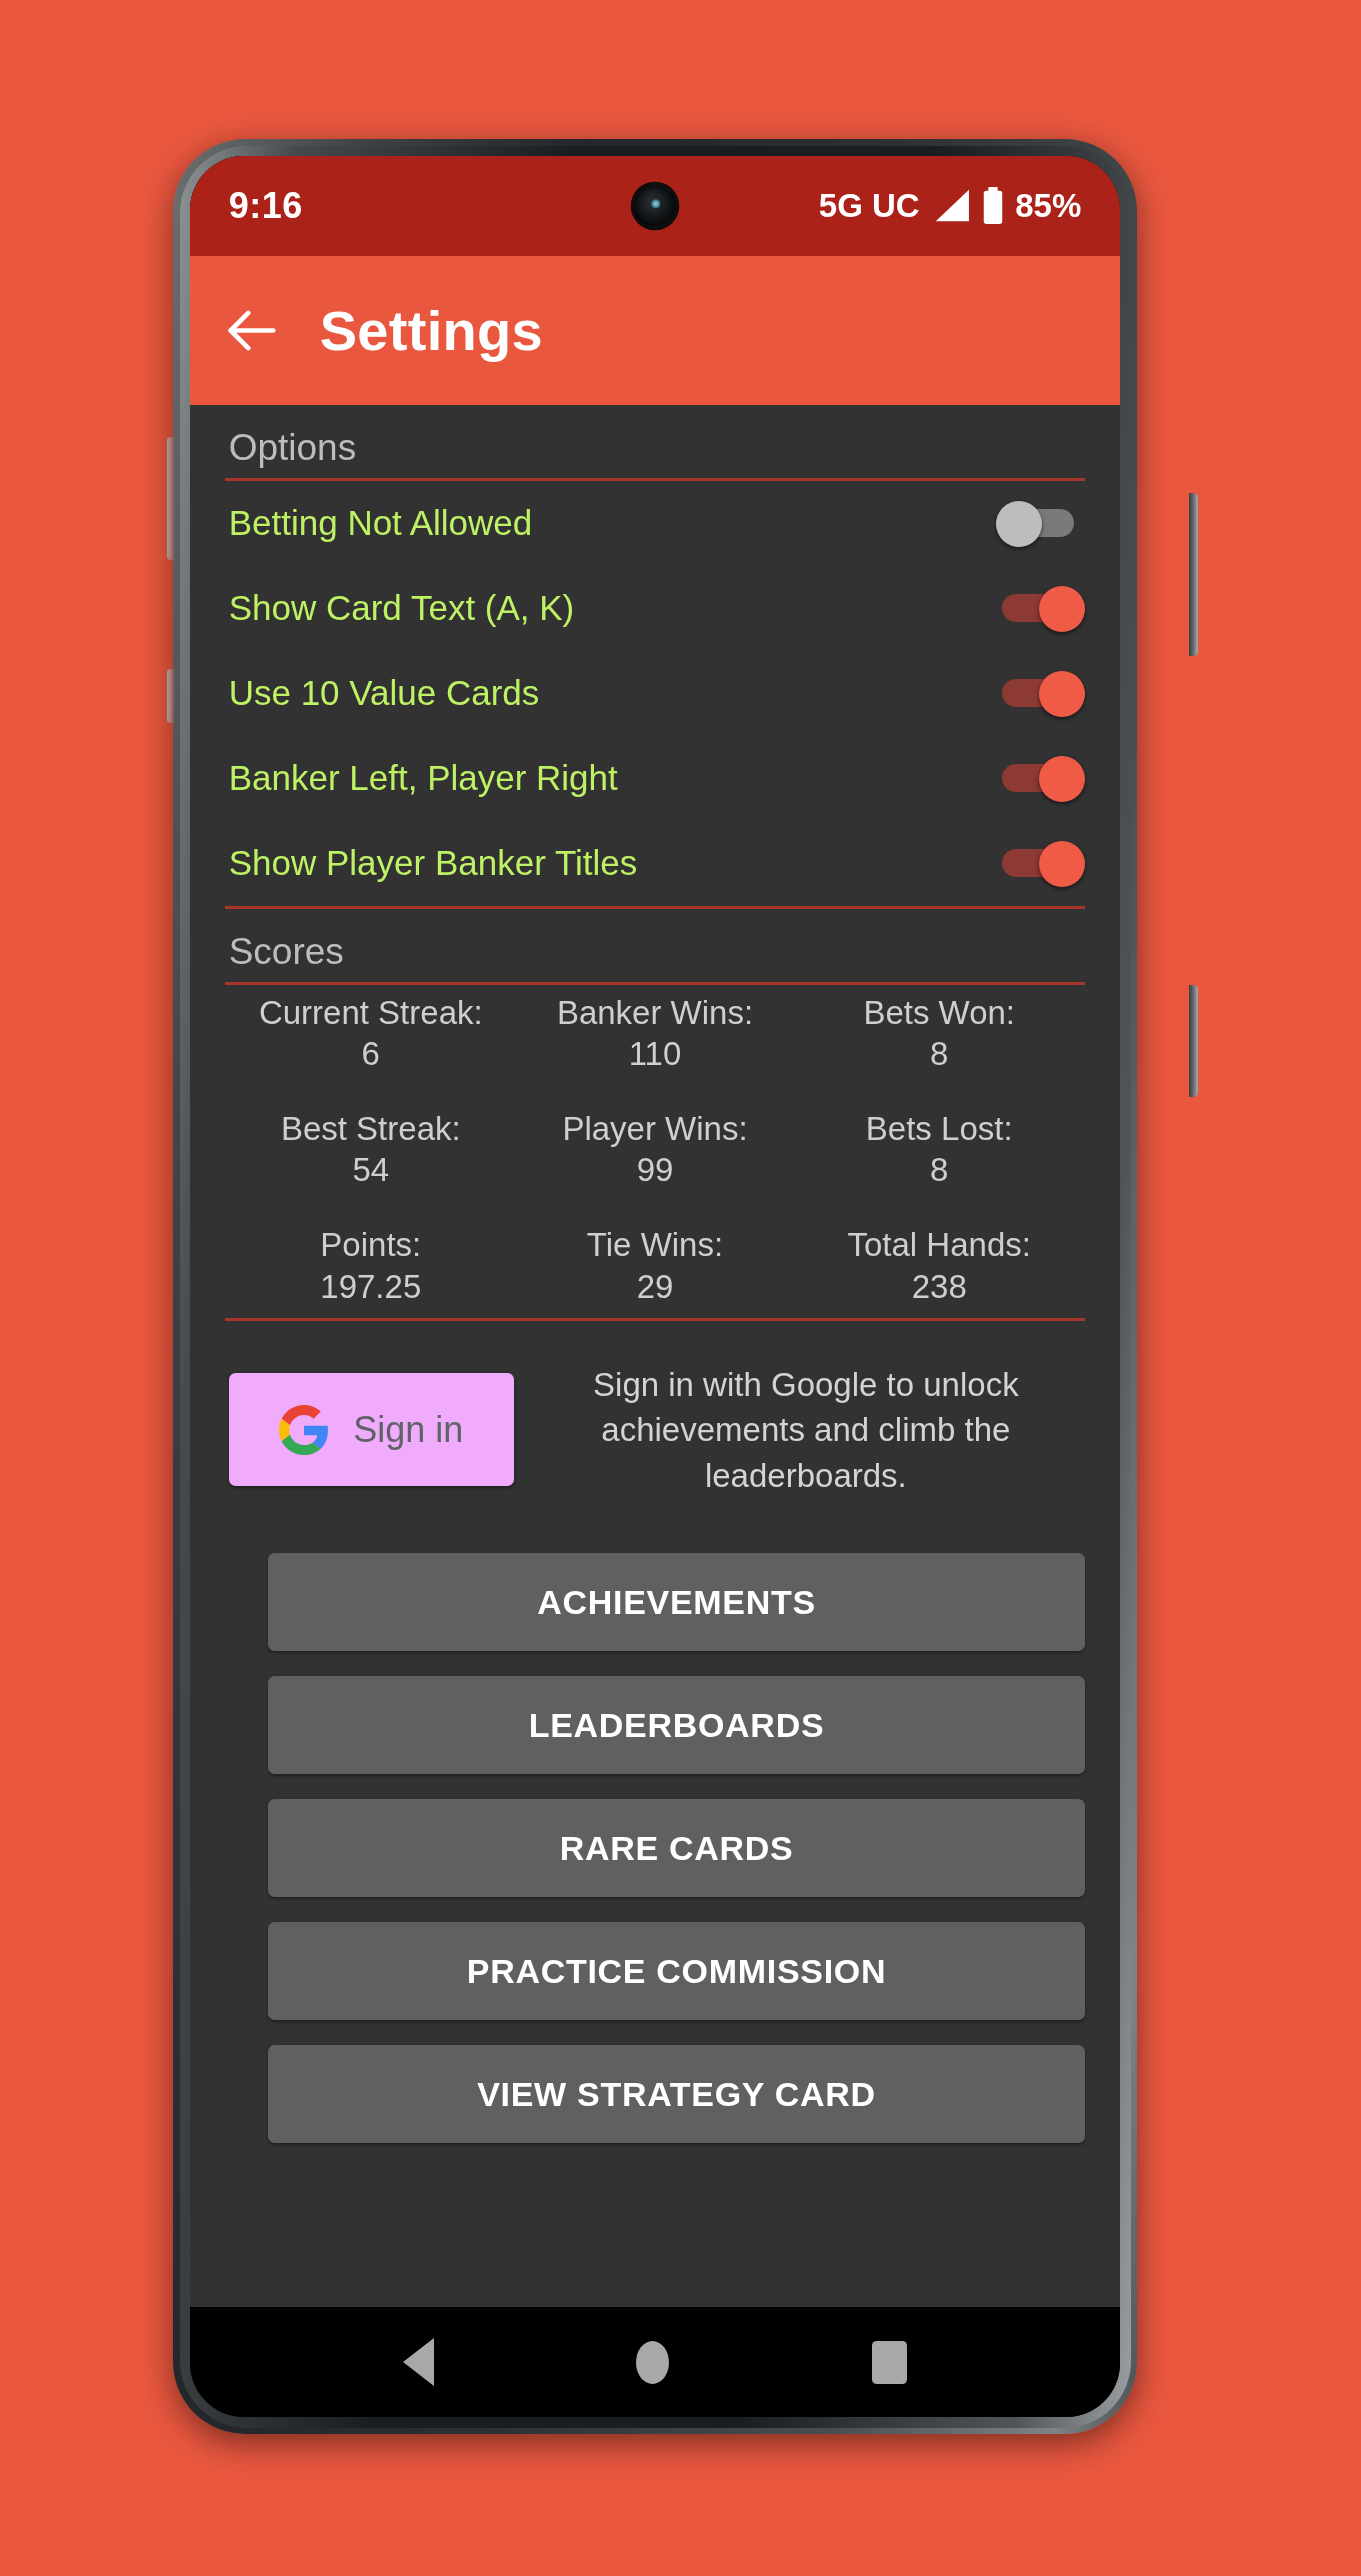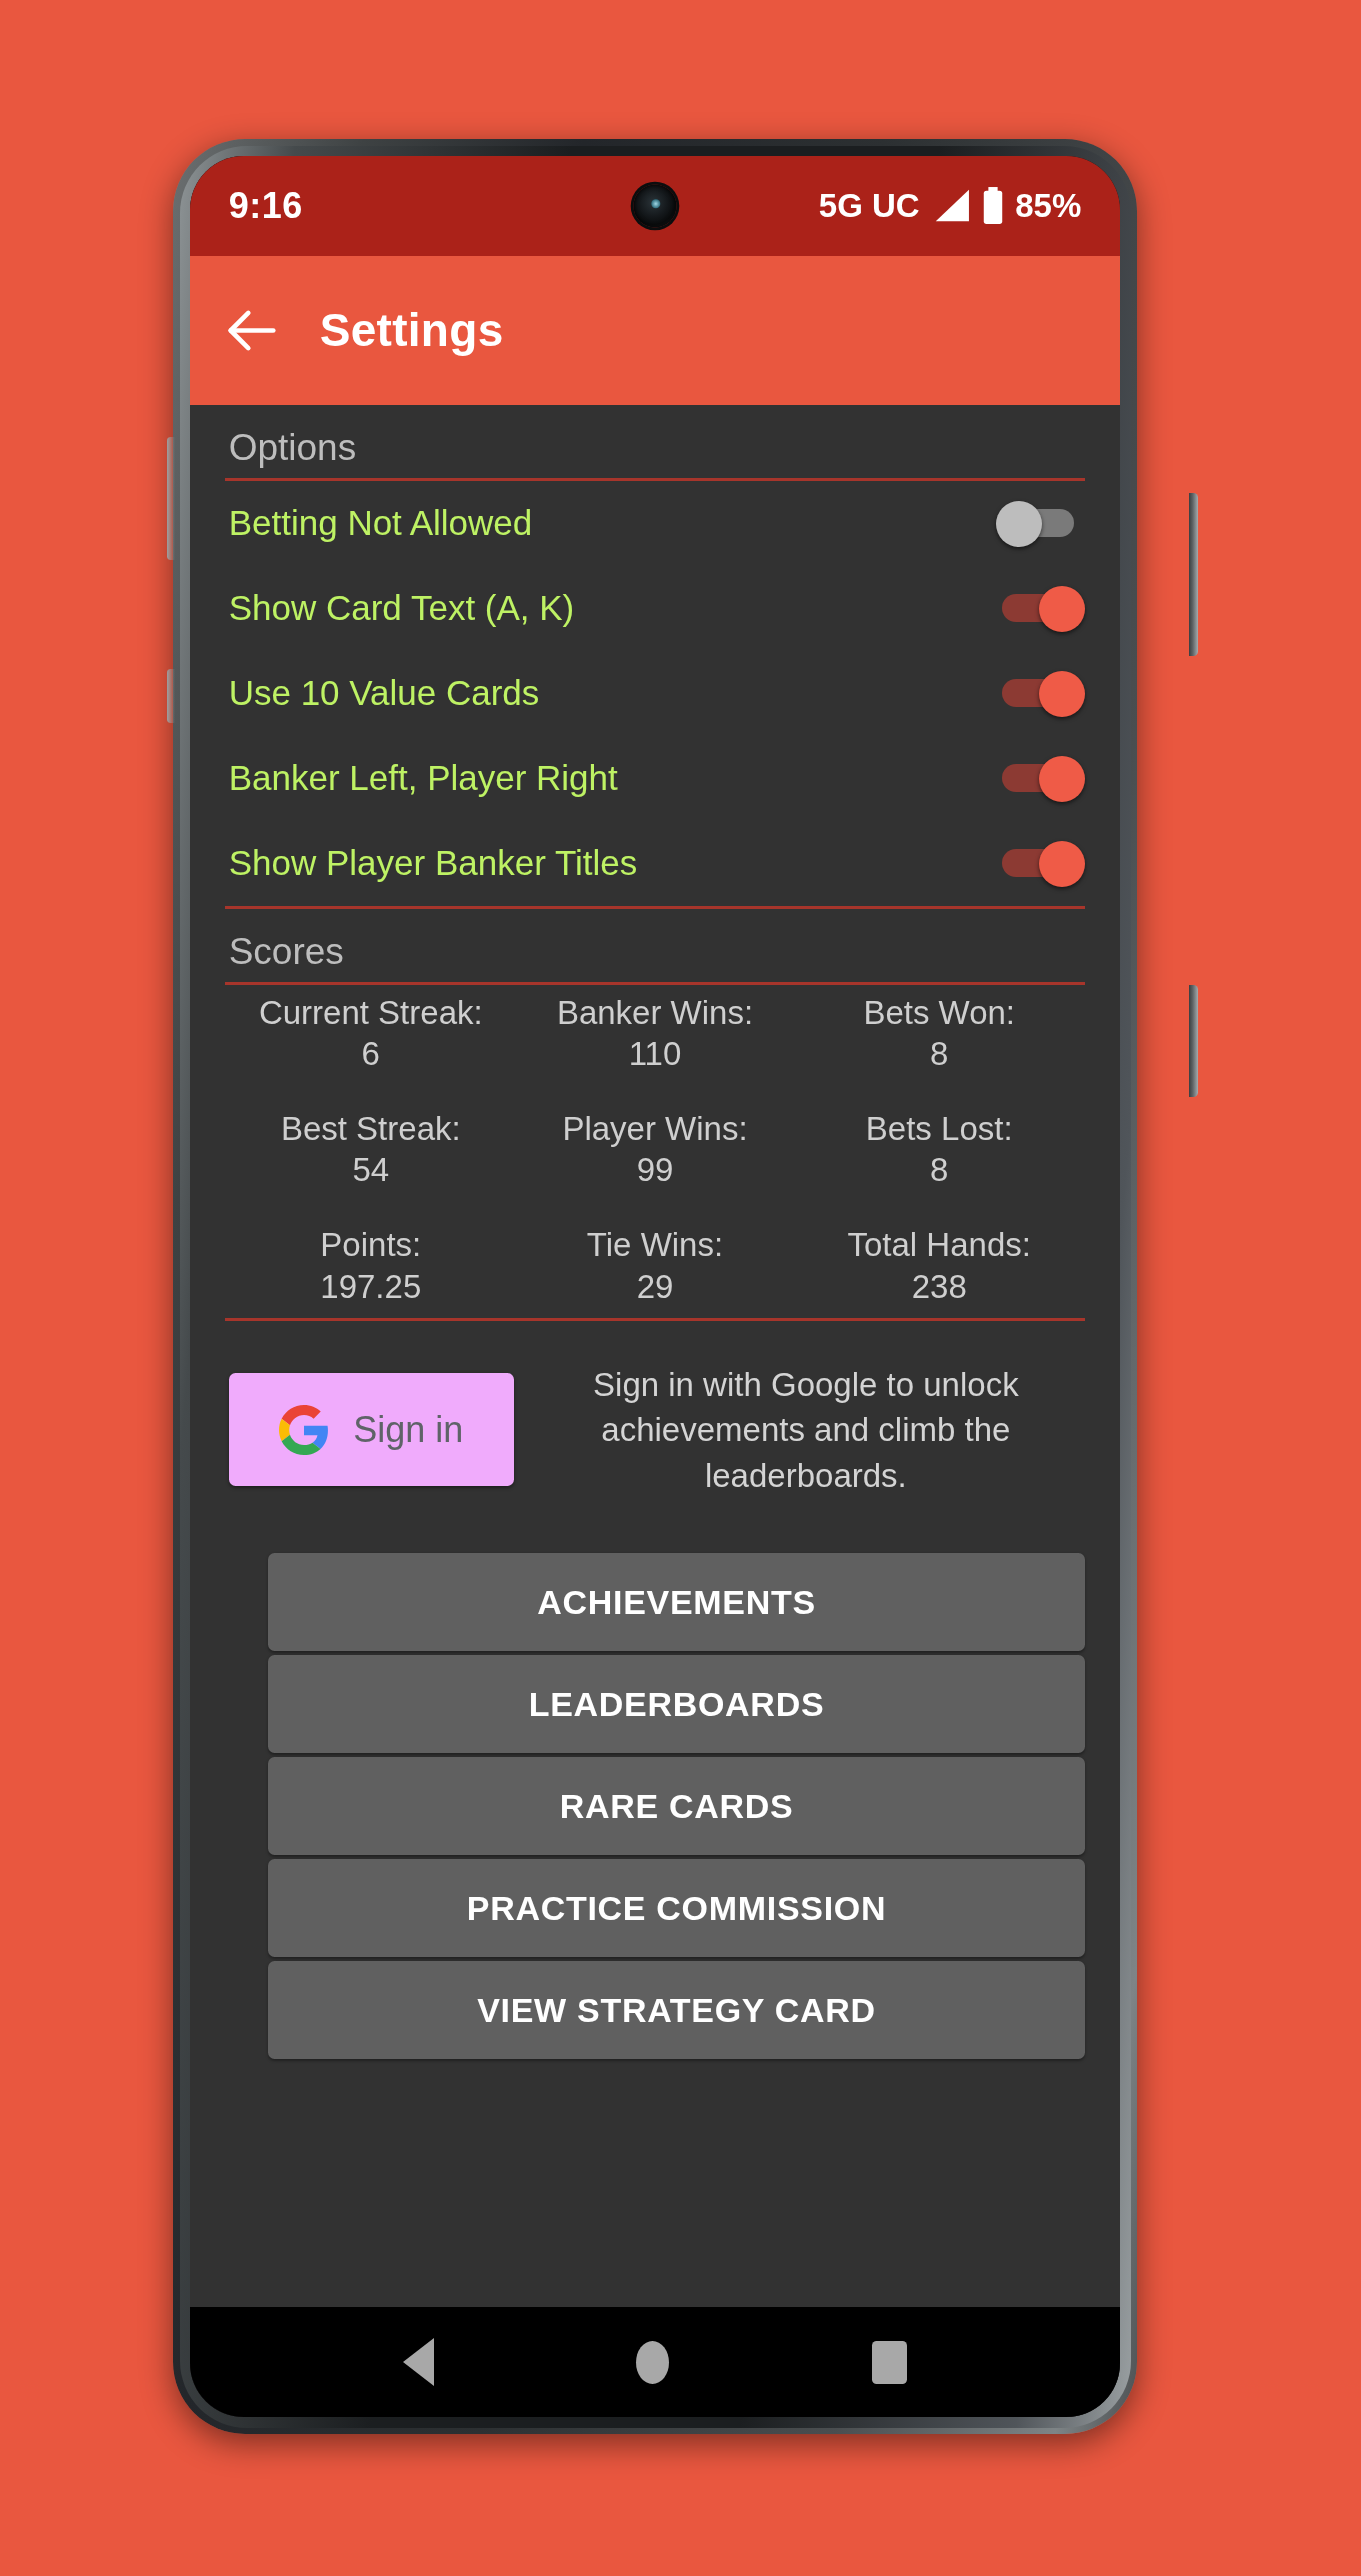--- a/index.html
+++ b/index.html
@@ -123,21 +123,21 @@
     background: #e9573f;
     flex: 0 0 auto;
     display: flex;
     align-items: center;
     padding: 0 37px;
     gap: 43px;
   }
   #back-arrow { display:block; }
   #app-title {
     color: #fff;
-    font-size: 46px;
+    font-size: 56px;
     font-weight: bold;
     letter-spacing: 0.3px;
   }
 
   
   #content {
     flex: 1 1 auto;
     background: #323232;
     overflow: hidden;
     position: relative;
@@ -238,21 +238,21 @@
     line-height: 1.38;
     text-align: center;
     padding: 0 13px;
   }
 
   
   #action-buttons {
     padding: 46px 35px 0 35px;
     display: flex;
     flex-direction: column;
-    gap: 4px;
+    gap: 25px;
     margin-left: 43px;
   }
   .action-button {
     height: 98px;
     background: #606060;
     border-radius: 6.5px;
     display: flex;
     align-items: center;
     justify-content: center;
     color: #ffffff;

